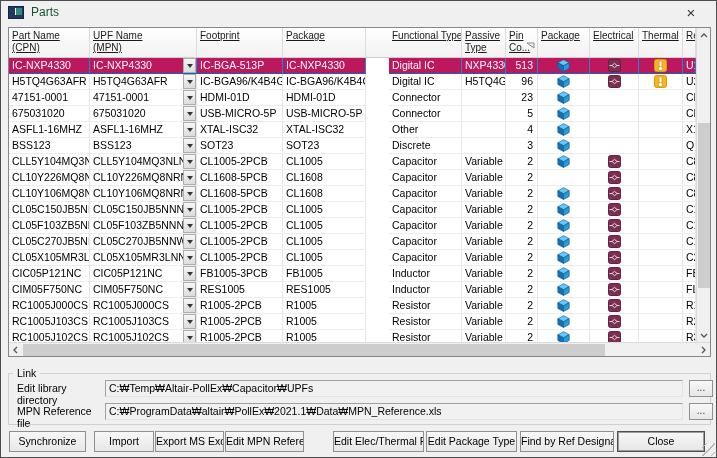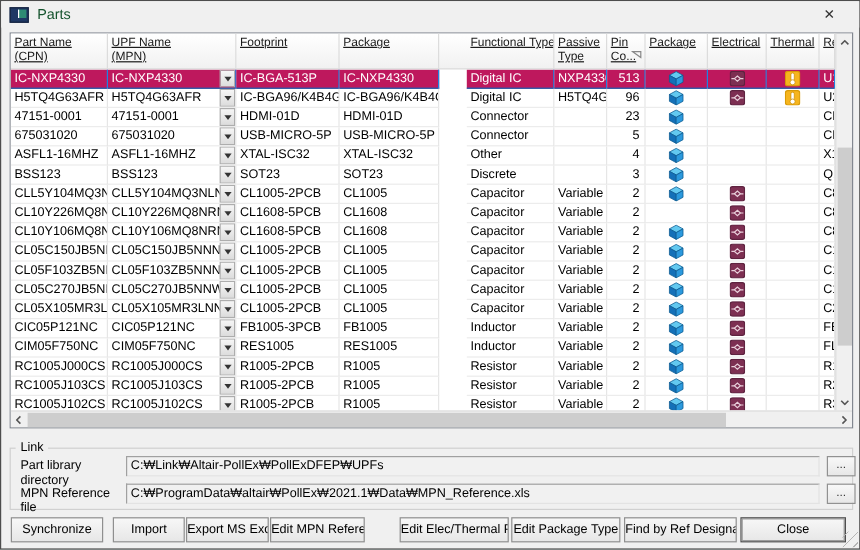--- a/index.html
+++ b/index.html
@@ -706,22 +706,22 @@
       <div class="sarrow" style="right:0;height:13px;">
           <svg width="5" height="8" viewBox="0 0 5 8">
             <polyline class="chev" points="1,1 4,4 1,7"></polyline>
           </svg>
         </div>
     </div>
   </div>
 
   <div class="linkbox">
     <span class="linklabel">Link</span>
-    <span class="flabel" style="top:8px;">Part library directory</span>
-    <div class="ffield" style="top:6px;">C:₩Link₩Altair-PollEx₩PollExDFEP₩UPFs</div>
+    <span class="flabel" style="top:8px;">Edit library directory</span>
+    <div class="ffield" style="top:6px;">C:₩Temp₩Altair-PollEx₩Capacitor₩UPFs</div>
     <div class="browse" style="top:6px;">...</div>
     <span class="flabel" style="top:31px;">MPN Reference file</span>
     <div class="ffield" style="top:29px;">C:₩ProgramData₩altair₩PollEx₩2021.1₩Data₩MPN_Reference.xls</div>
     <div class="browse" style="top:29px;">...</div>
   </div>
 
   <div class="btn" style="left:8px;width:77px;">Synchronize</div>
   <div class="btn" style="left:93px;width:60px;">Import</div>
   <div class="btn" style="left:154px;width:69px;">Export MS Excel</div>
   <div class="btn" style="left:224px;width:79px;">Edit MPN Reference</div>

